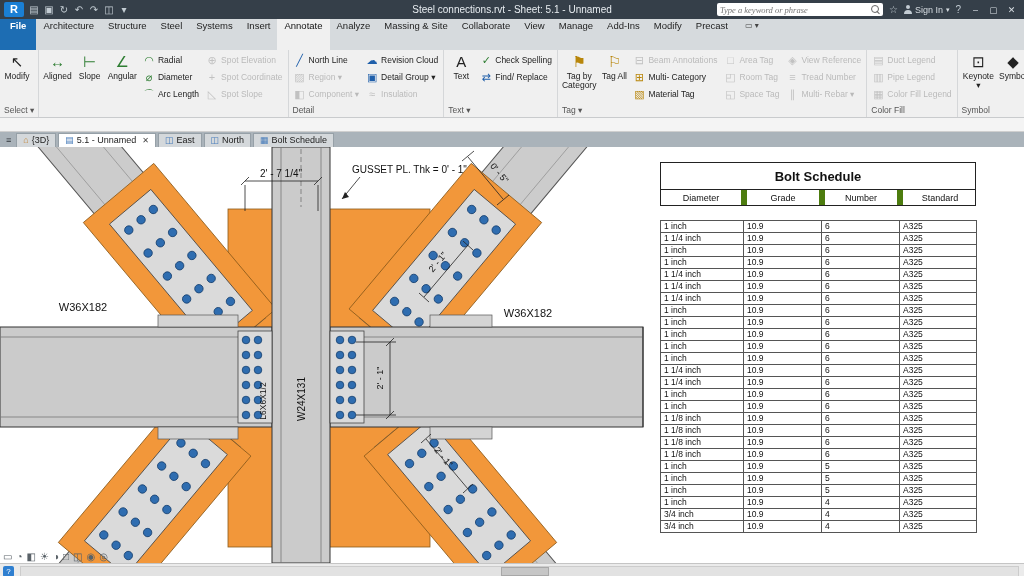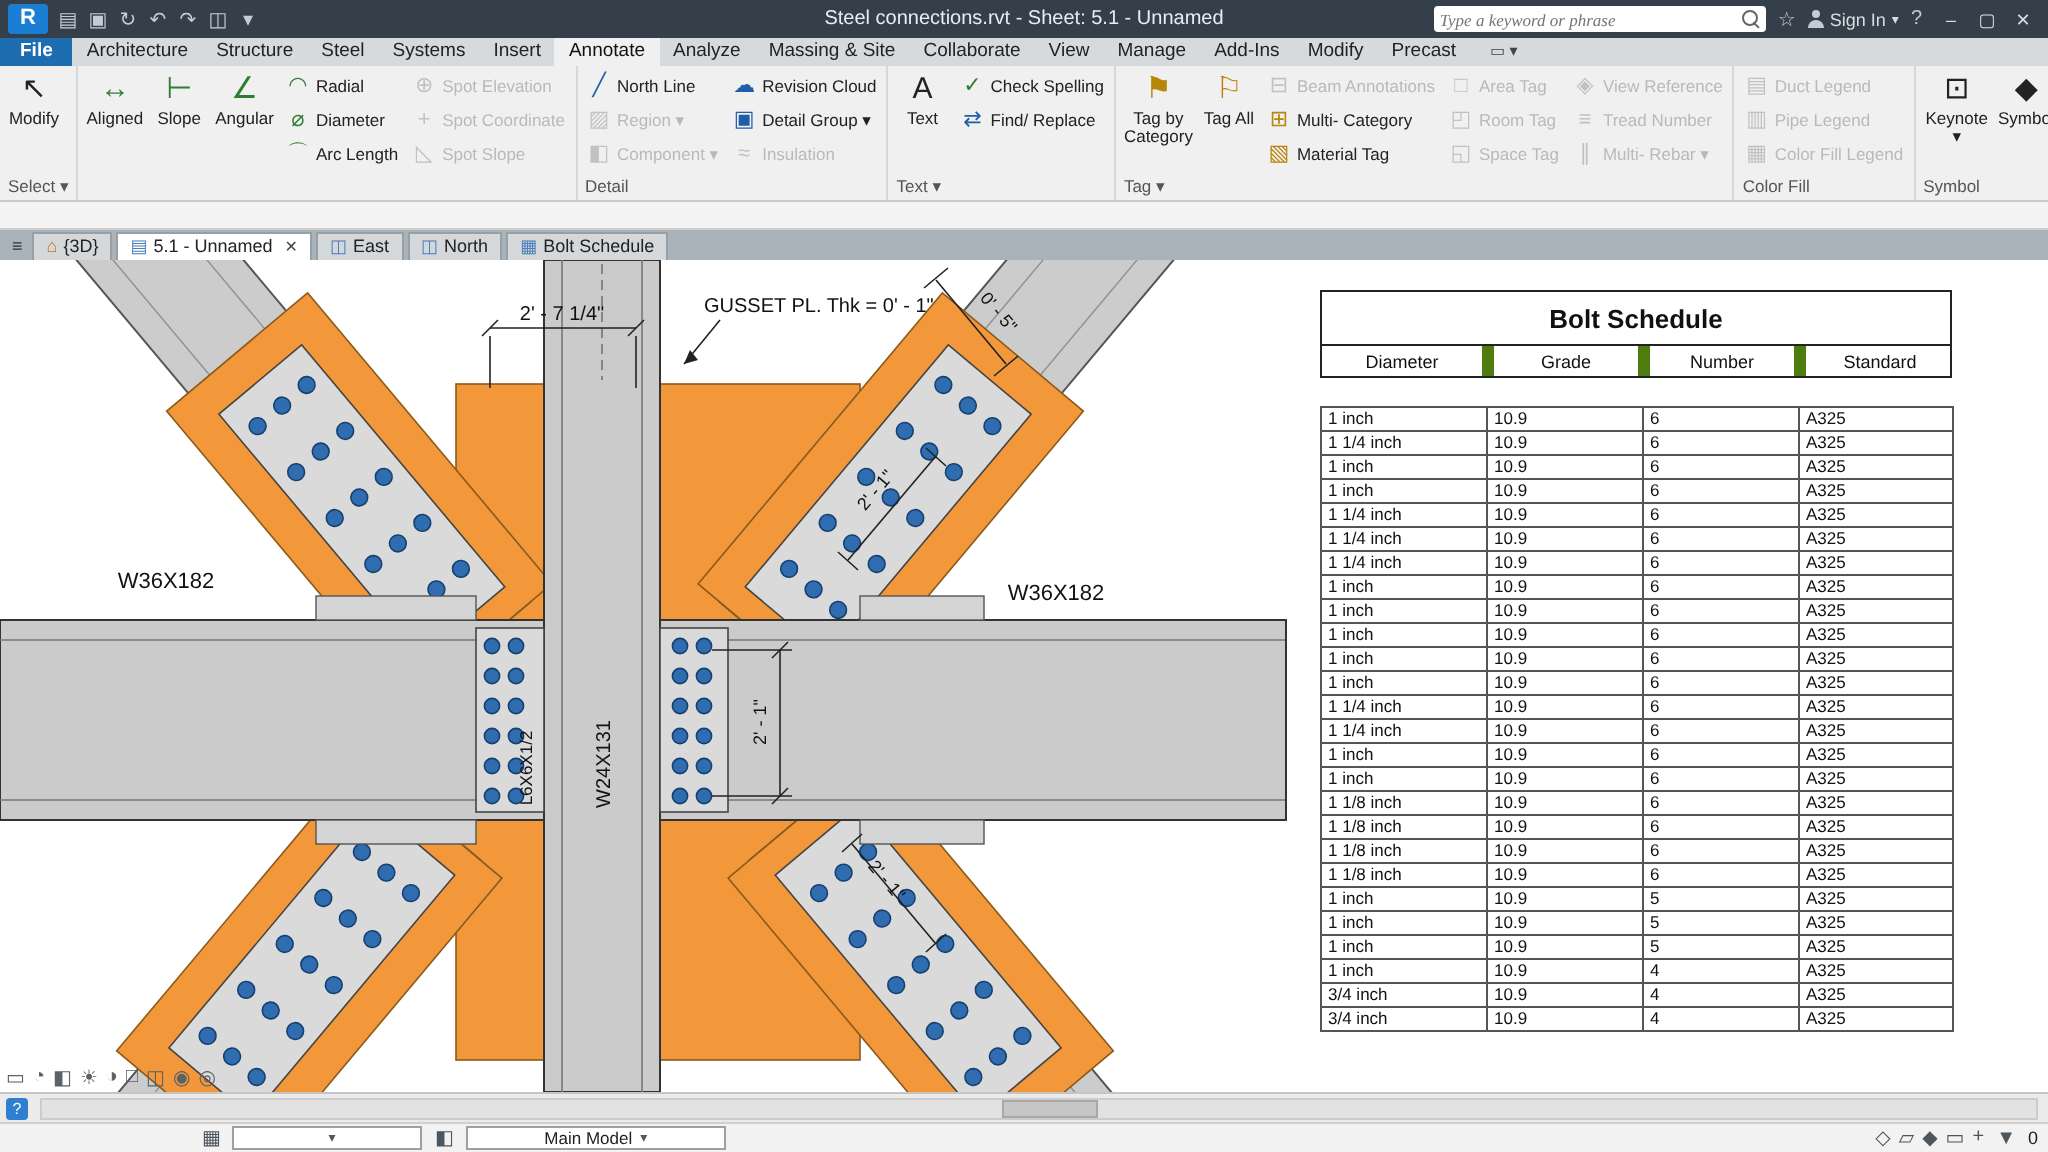--- a/index.html
+++ b/index.html
@@ -19,21 +19,21 @@
   .mag::after{content:"";position:absolute;width:4px;height:1.2px;background:#666;transform:rotate(45deg);bottom:1px;right:0}
   .tb-icon{font-size:10px;color:#c3ccd3;cursor:pointer}
   .person{width:8px;height:9px;position:relative;display:inline-block}
   .person::before{content:"";position:absolute;top:0;left:2px;width:4px;height:4px;border-radius:50%;background:#c3ccd3}
   .person::after{content:"";position:absolute;bottom:0;left:0;width:8px;height:4px;border-radius:4px 4px 0 0;background:#c3ccd3}
   .signin{display:flex;align-items:center;gap:3px;font-size:9px;cursor:pointer}
   .winbtns{display:flex;gap:1px}
   .winbtn{width:17px;text-align:center;font-size:9px;color:#d7dde2;cursor:pointer}
 
   
-  .ribbontabs{height:14px;background:#d6dadd;display:flex;align-items:stretch;font-size:9.5px}
+  .ribbontabs{height:31px;background:#d6dadd;display:flex;align-items:stretch;font-size:9.5px}
   .rtab{padding:0 7px;line-height:14px;cursor:pointer;color:#222;white-space:nowrap}
   .rtab.file{background:#1d6db3;color:#fff;font-weight:bold;padding:0 10px}
   .rtab.active{background:#f0f0f0;color:#111}
   .rtab-toggle{margin-left:6px;line-height:14px;font-size:8px;color:#444;cursor:pointer;padding:0 4px}
 
   
   .ribbon{height:68px;background:#f0f0f0;display:flex;align-items:stretch;border-bottom:1px solid #c9cbcd;overflow:hidden}
   .panel{display:flex;flex-direction:column;border-right:1px solid #d5d7d9;height:67px}
   .panel-body{display:flex;align-items:flex-start;height:54px;padding:1px 2px;gap:1px}
   .panel-label{height:13px;font-size:8.5px;color:#555;line-height:12px;padding:0 4px;white-space:nowrap;cursor:pointer}

